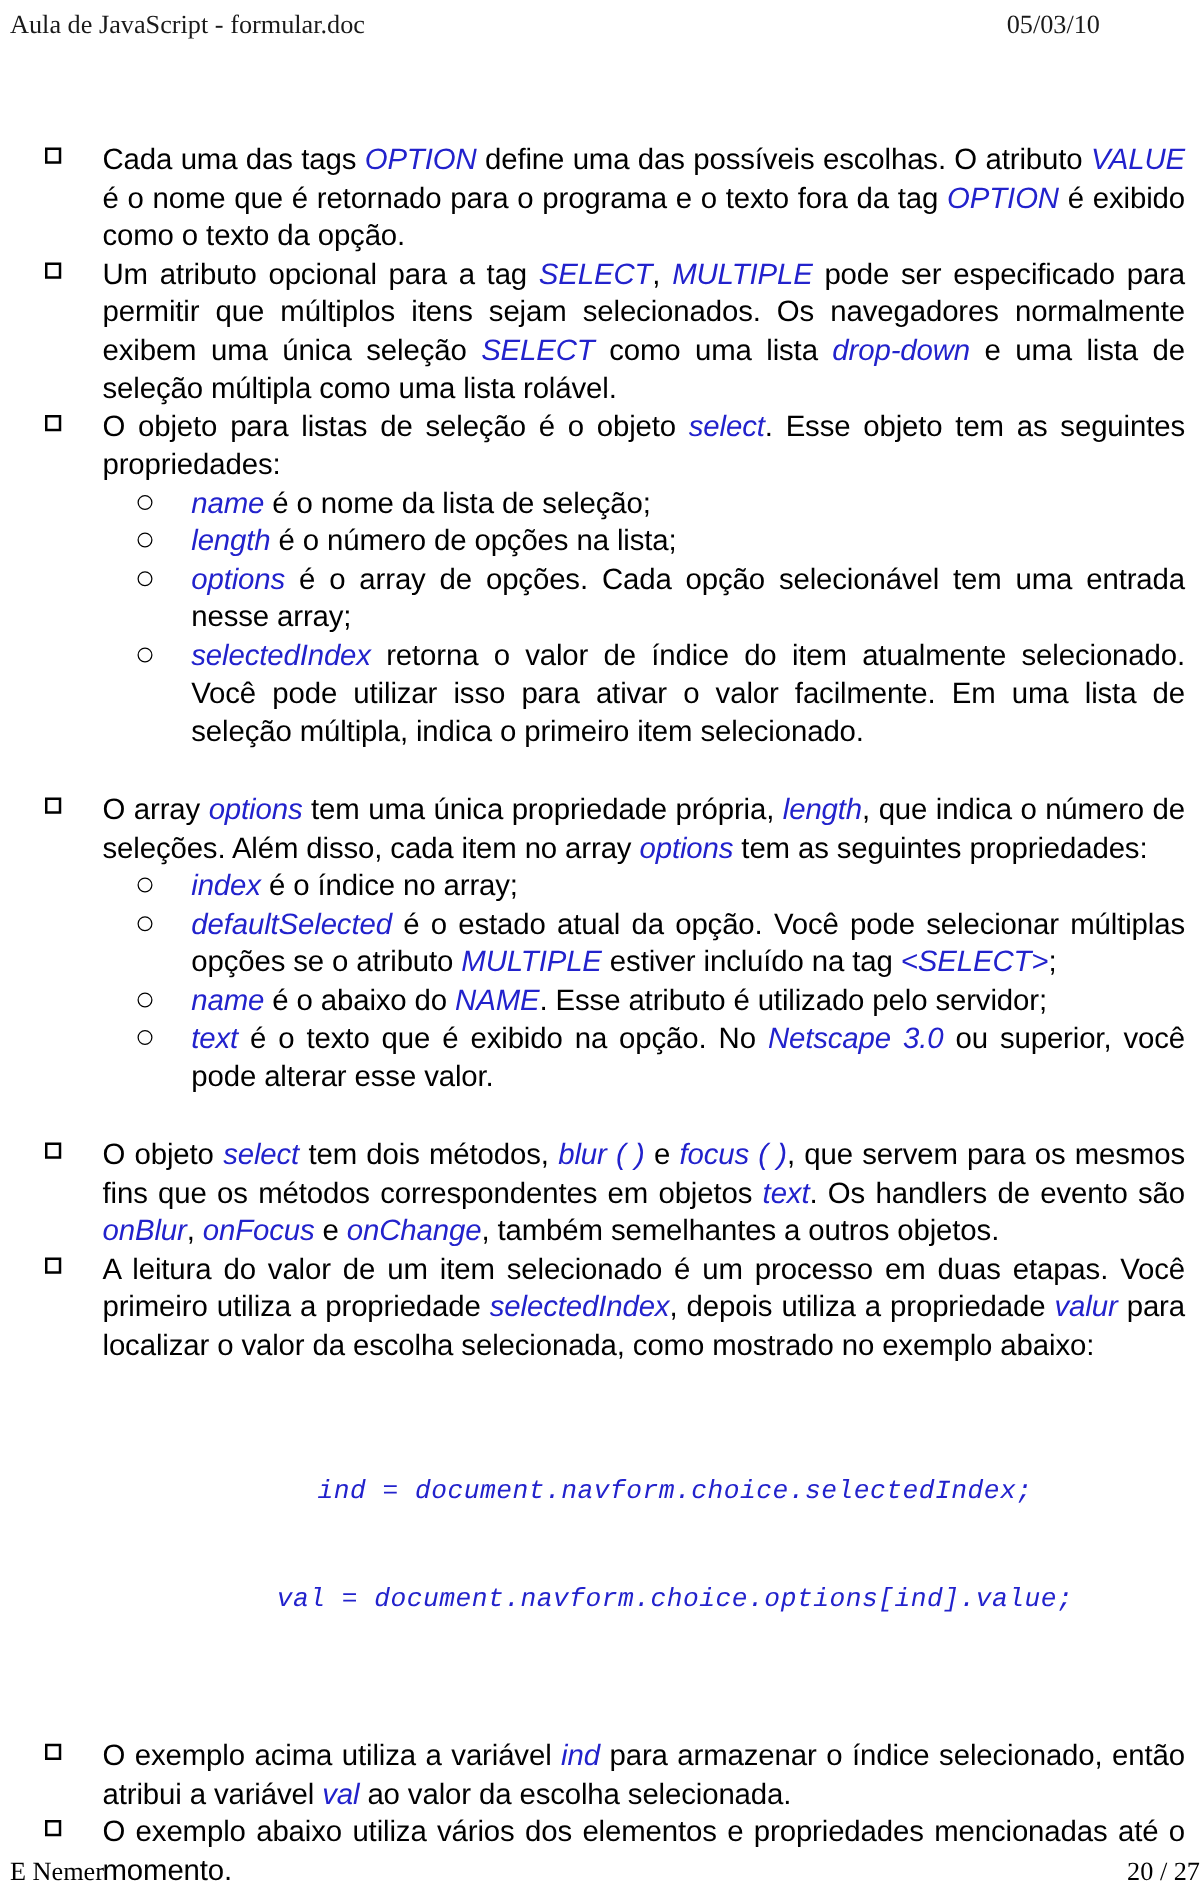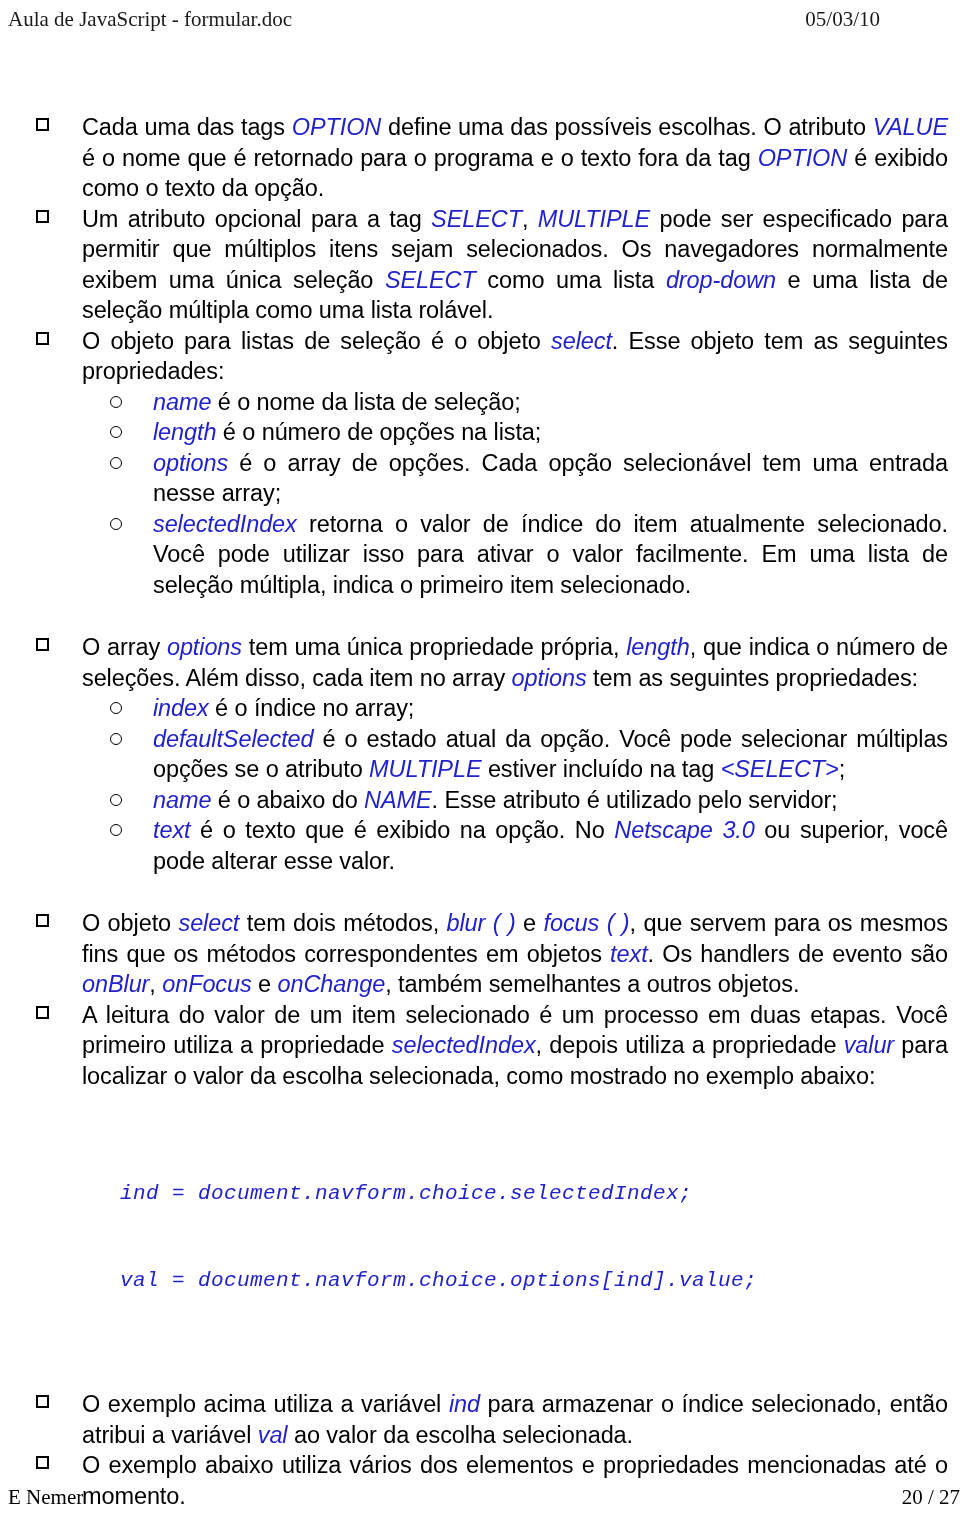--- a/index.html
+++ b/index.html
@@ -110,20 +110,21 @@
   
   .code-block {
     padding-left: 120px;
     font-family: "Liberation Mono", "DejaVu Sans Mono", monospace;
     font-style: italic;
     font-size: 21px;
     line-height: 29px;
     color: #2222cc;
     letter-spacing: 0.4px;
     white-space: pre;
+    text-align: center;
   }
 
   
   .page-footer {
     position: absolute;
     bottom: 6px;
     left: 0;
     width: 764px;
     height: 34px;
     font-family: "Liberation Serif", serif;

